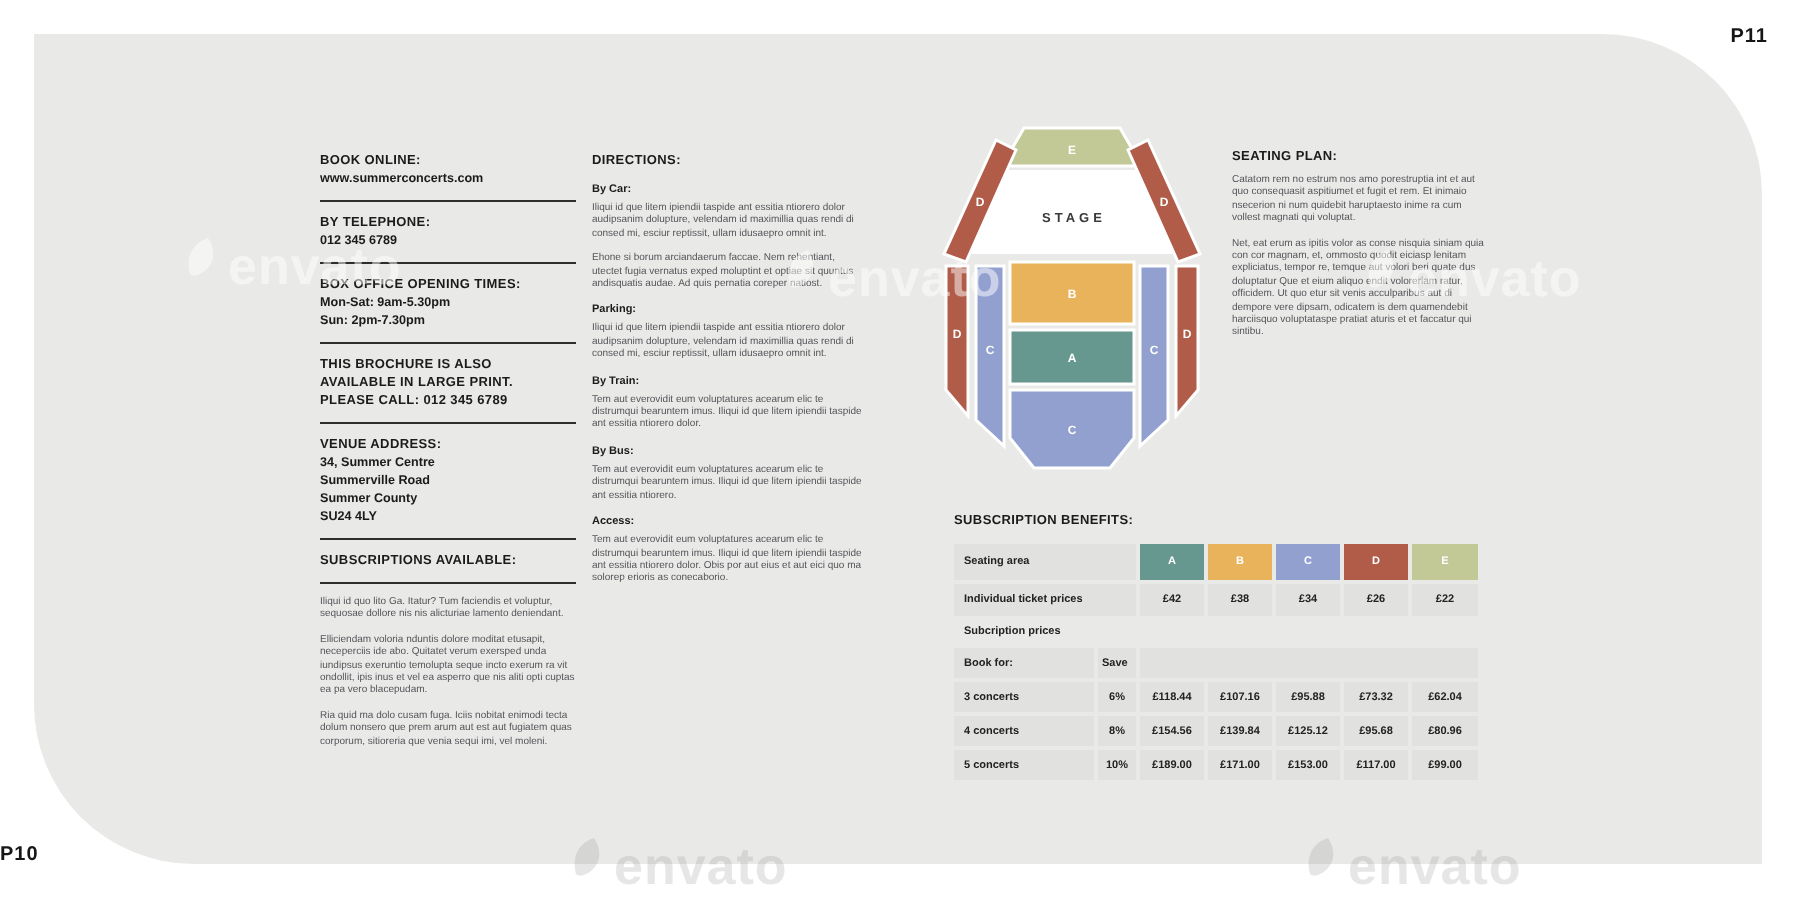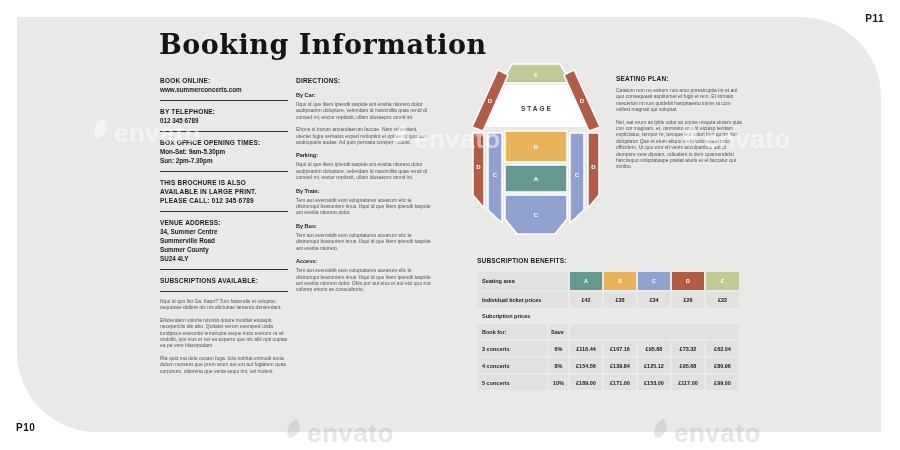--- a/index.html
+++ b/index.html
@@ -2,21 +2,21 @@
 <html><head>
 <meta charset="utf-8">
 <style>
   html,body{margin:0;padding:0;background:#fff;}
   .canvas{position:relative;width:900px;height:450px;background:#ffffff;overflow:hidden;
           font-family:"Liberation Sans",sans-serif;-webkit-font-smoothing:antialiased;}
   .spread{position:absolute;left:17px;top:17px;width:864px;height:415px;background:#e9e9e7;
           border-radius:0 80px 0 80px;}
   .pagenum{position:absolute;font-size:10px;font-weight:bold;letter-spacing:.5px;color:#161616;}
   #pnum-right{right:16px;top:13px;}
-  #pnum-left{left:16px;top:422px;}
+  #pnum-left{left:0;top:422px;}
   .title{position:absolute;left:159px;top:29px;font-family:"DejaVu Serif",serif;font-weight:bold;
          font-size:27px;color:#141414;letter-spacing:.5px;}
   
   .col{position:absolute;}
   .col-contact{left:160px;top:76px;width:128px;}
   .col-directions{left:296px;top:76px;width:137px;}
   .col-plan{left:616px;top:74px;width:129px;}
   .contact-block{border-bottom:1px solid #2e2e2e;padding-bottom:6px;margin-bottom:6px;}
   .h-sec{font-size:6.5px;font-weight:bold;color:#1b1b1b;line-height:9px;letter-spacing:.2px;margin:0;}
   .h-val{font-size:6.3px;font-weight:bold;color:#1b1b1b;line-height:9px;margin:0;}
@@ -47,21 +47,20 @@
 </style>
 </head>
 <body>
 
 <div class="canvas">
   <div class="spread"></div>
 
   <div class="pagenum" id="pnum-right">P11</div>
   <div class="pagenum" id="pnum-left">P10</div>
 
-  <div class="title">Booking Information</div>
 
   <div class="col col-contact">
     <div class="contact-block">
       <div class="h-sec">BOOK ONLINE:</div>
       <div class="h-val">www.summerconcerts.com</div>
     </div>
     <div class="contact-block">
       <div class="h-sec">BY TELEPHONE:</div>
       <div class="h-val">012 345 6789</div>
     </div>

